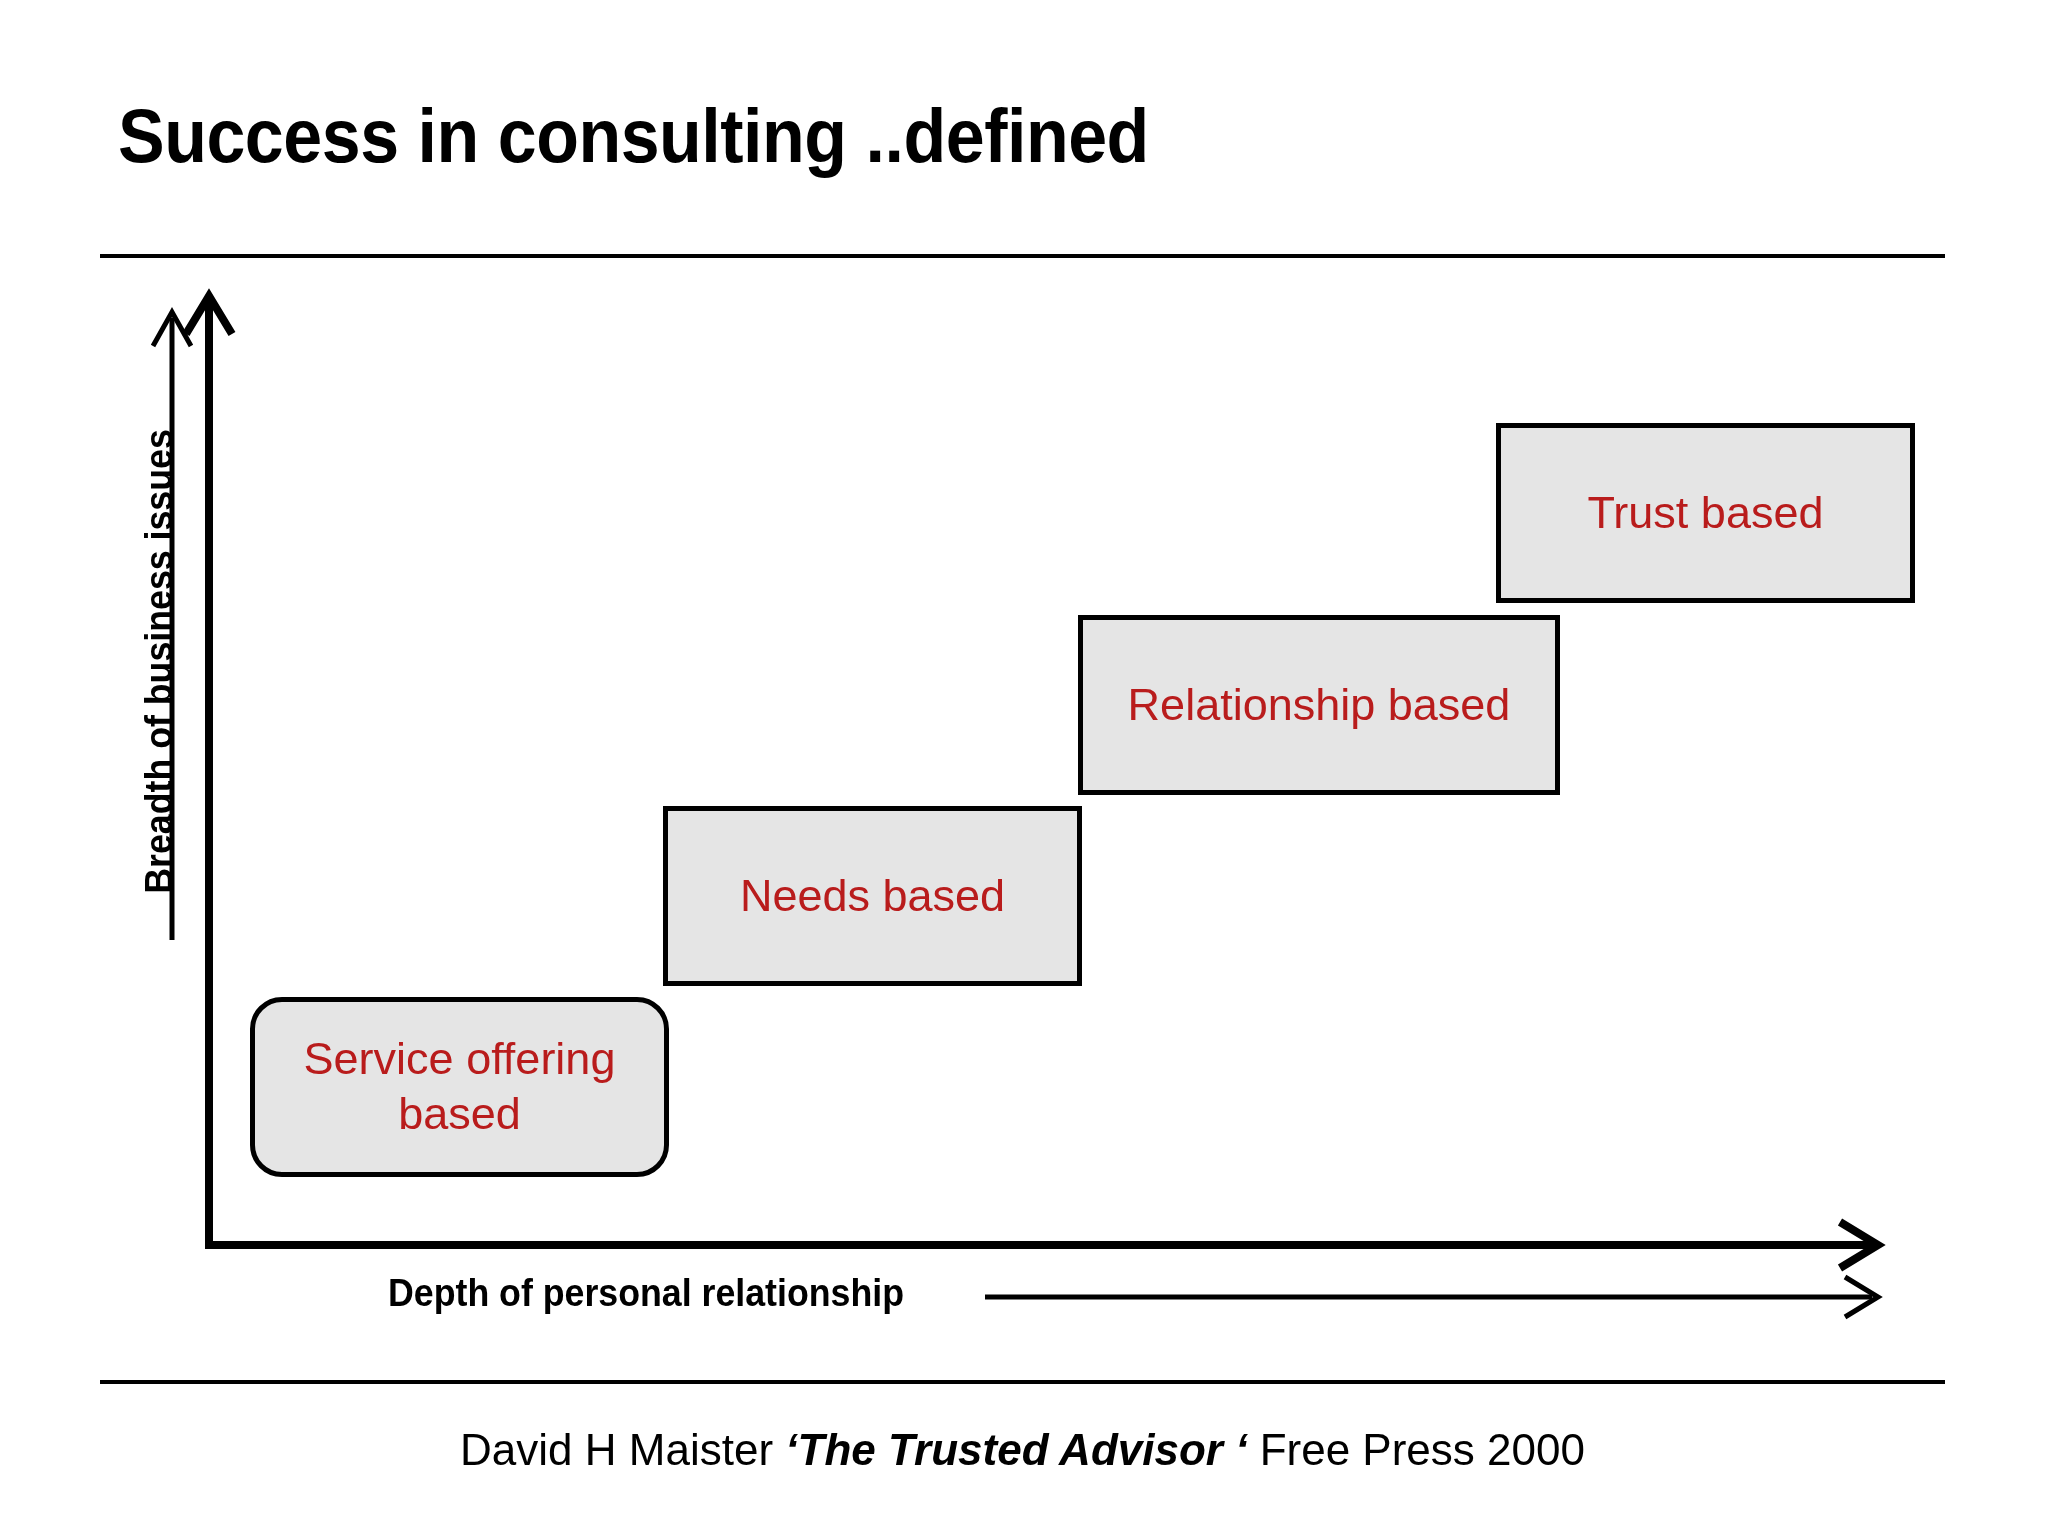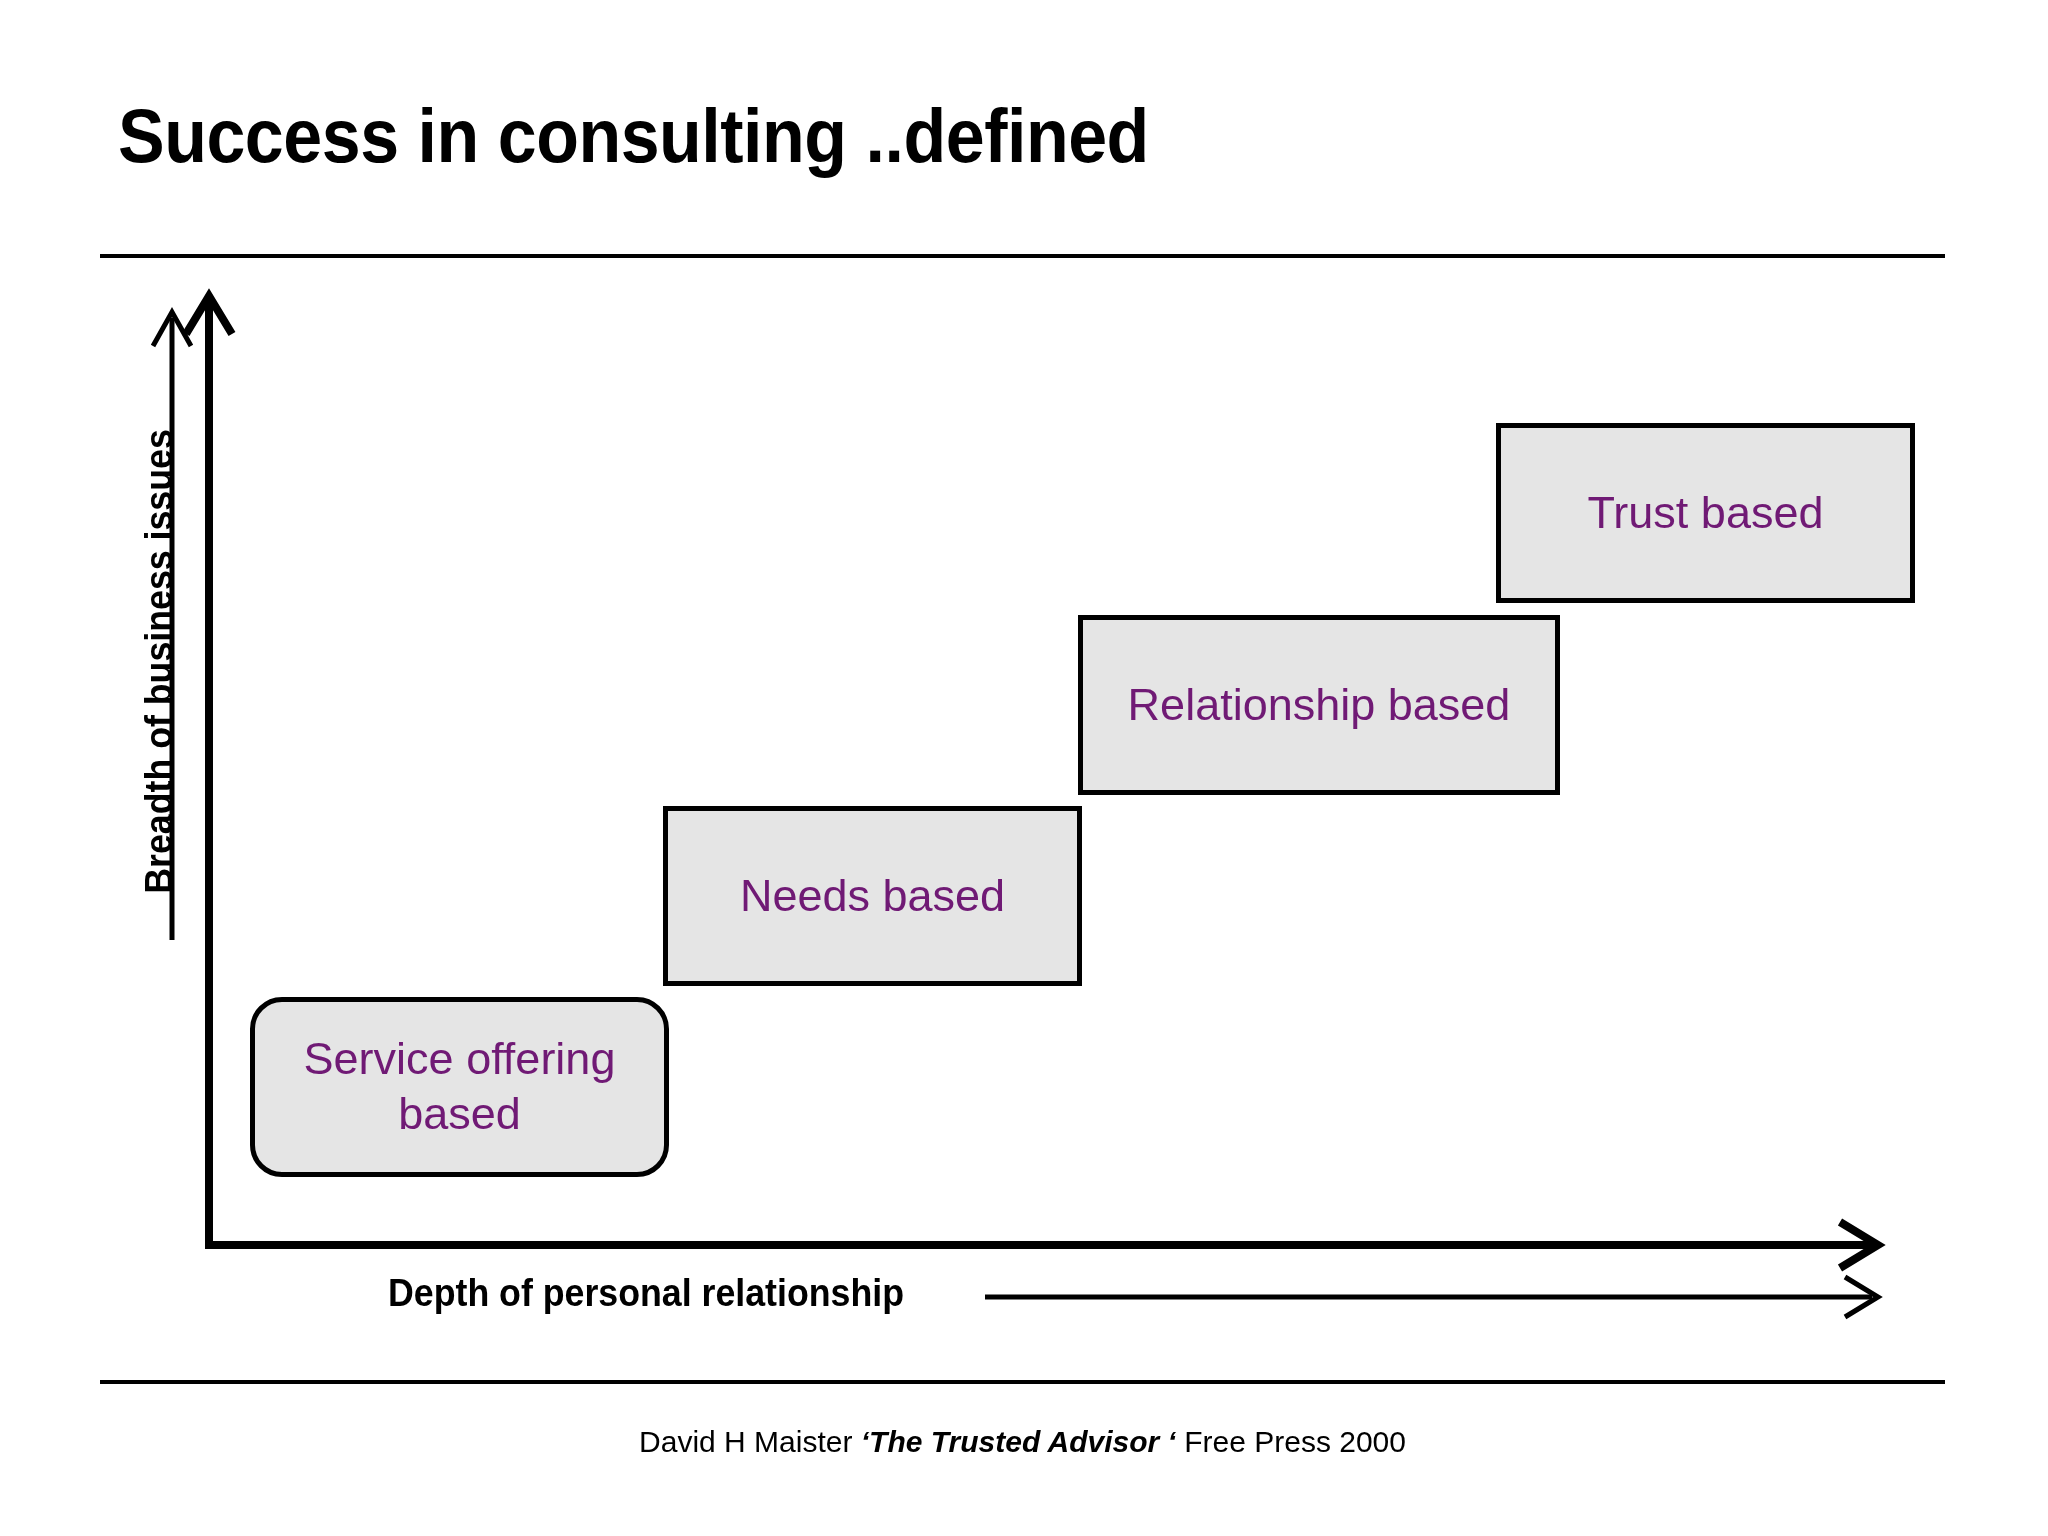--- a/index.html
+++ b/index.html
@@ -95,32 +95,32 @@
     position: absolute;
     box-sizing: border-box;
     background: #e5e5e5;
     border: 5px solid #000000;
     display: flex;
     align-items: center;
     justify-content: center;
     text-align: center;
     font-size: 45px;
     line-height: 1.22;
-    color: #701a75;
+    color: #b91c1c;
     padding: 7px 14px;
   }
 
   
   #footer {
     position: absolute;
     left: 100px;
     top: 1425px;
     width: 1845px;
     text-align: center;
-    font-size: 30px;
+    font-size: 44px;
     color: #000000;
     white-space: nowrap;
   }
   #footer .book-title {
     font-weight: bold;
     font-style: italic;
   }
   #footer span { display: inline; }
 </style>
 </head>

